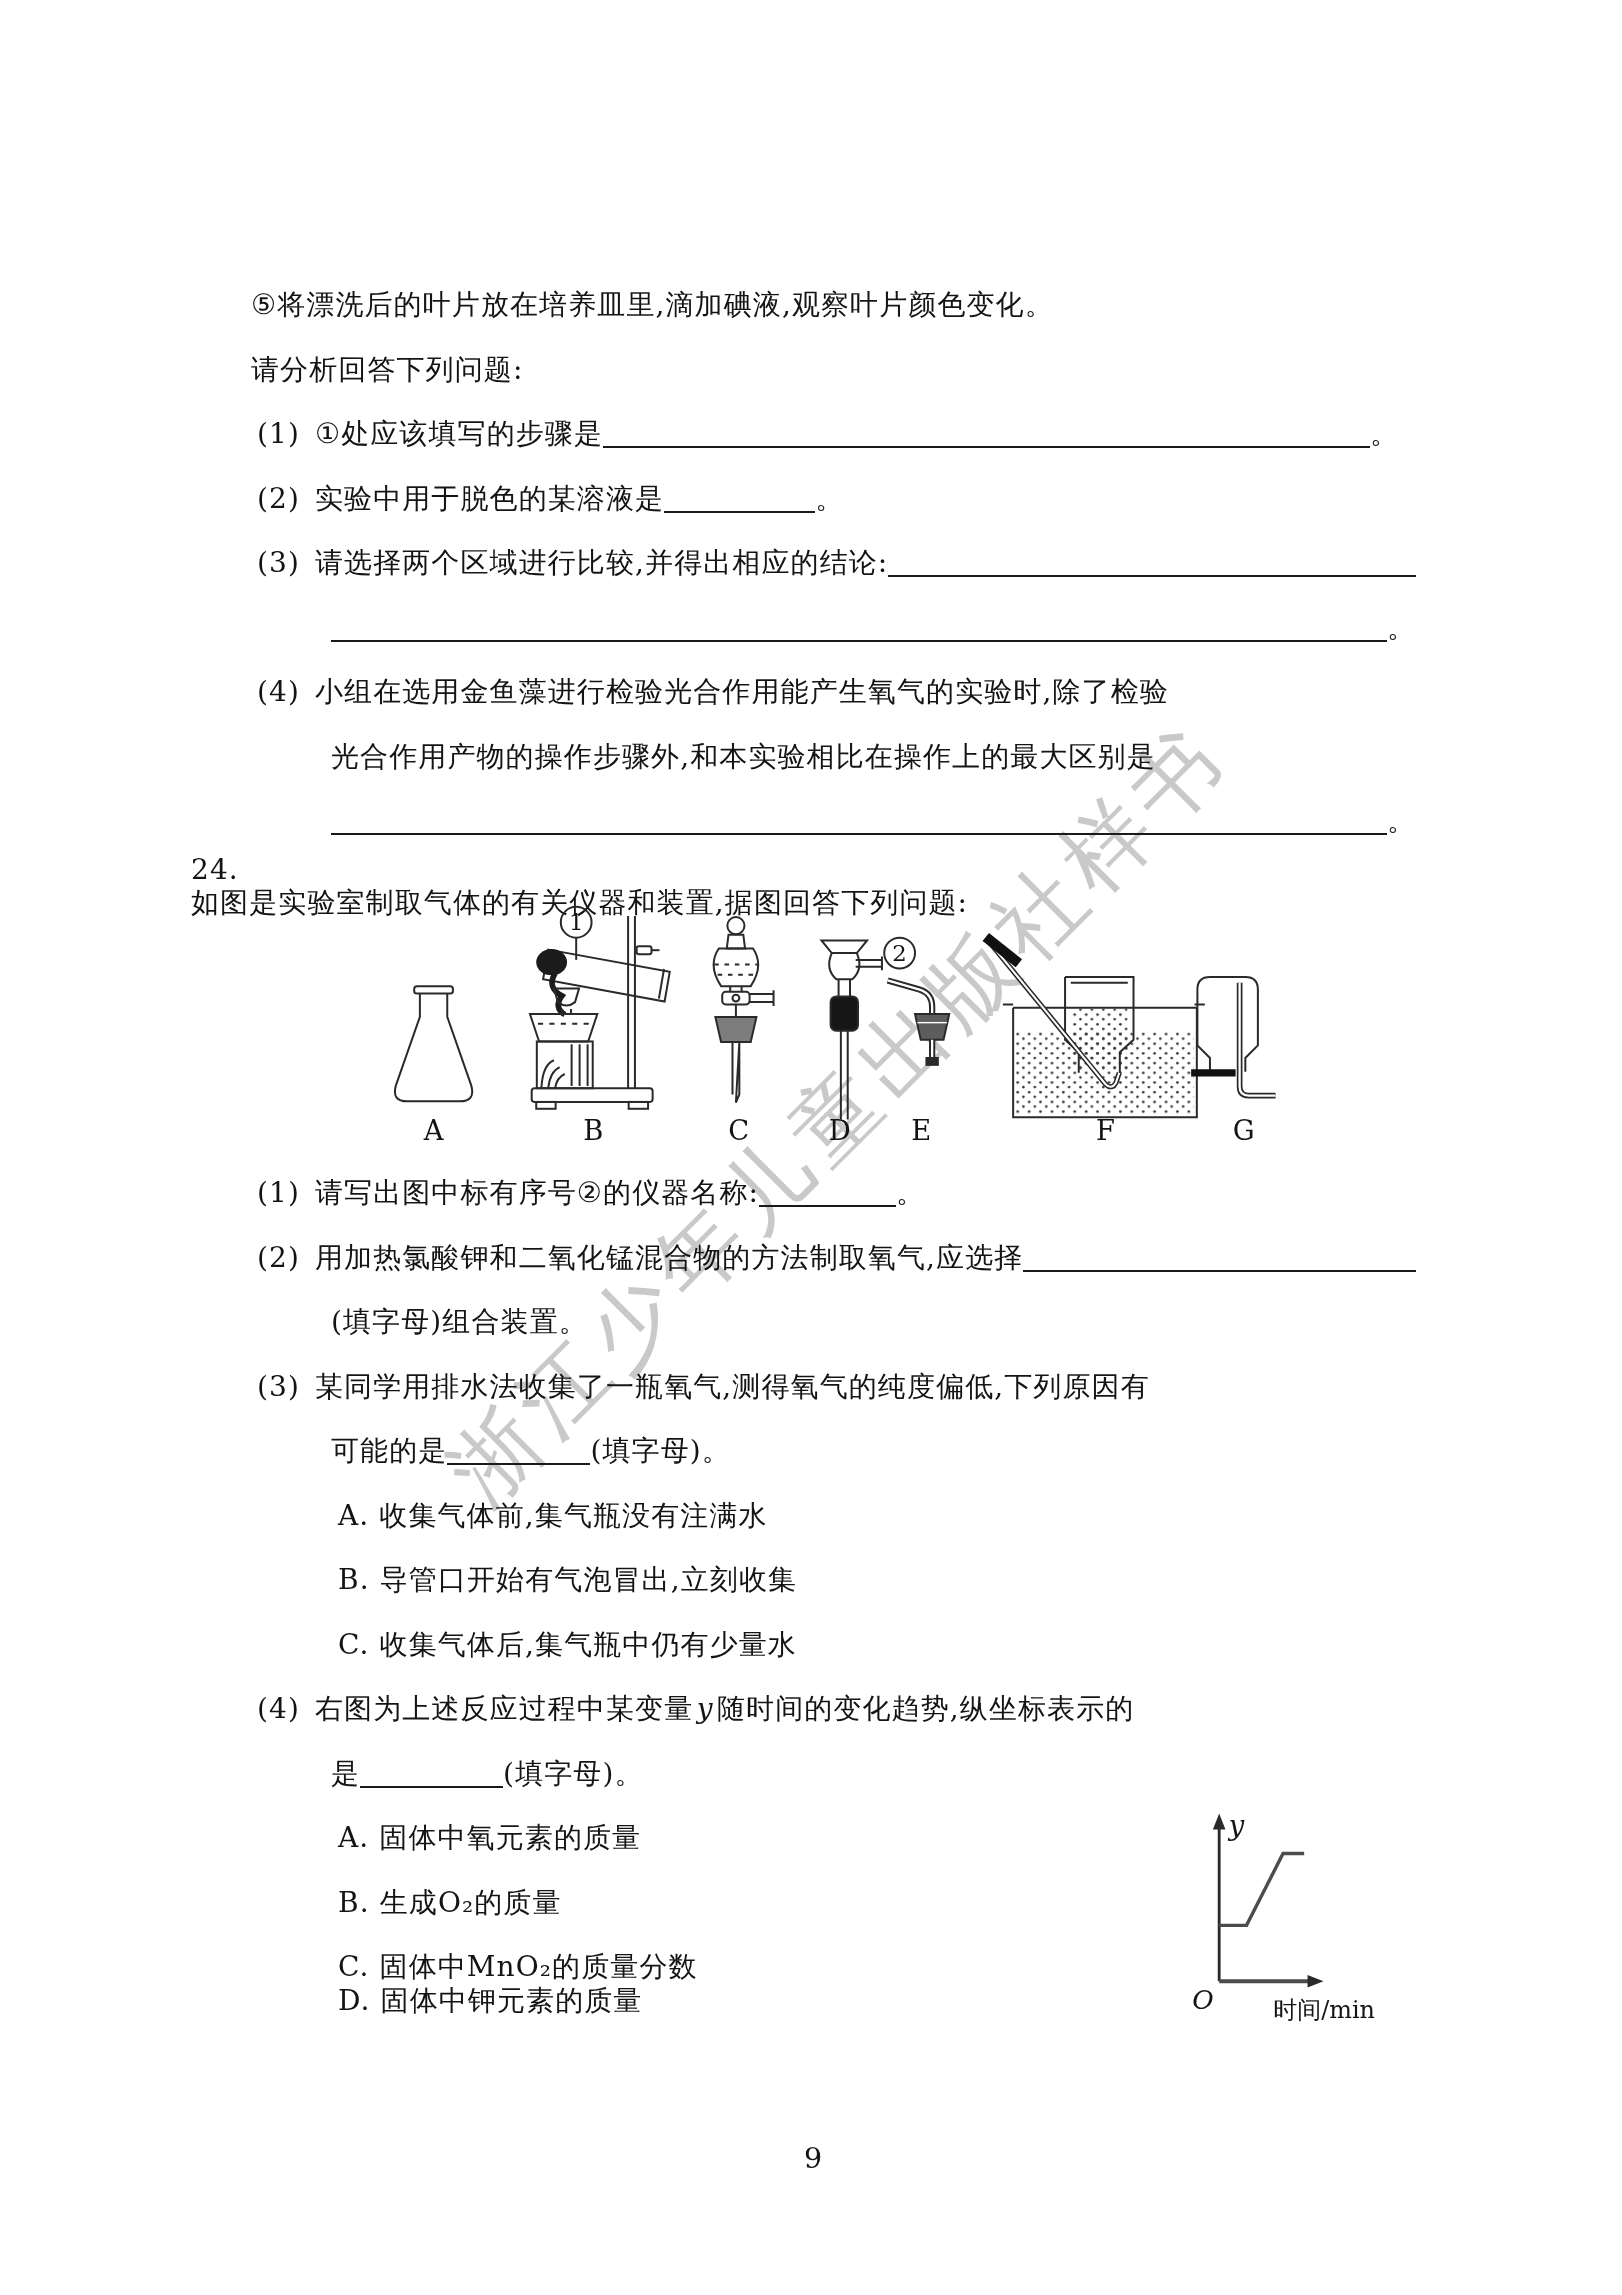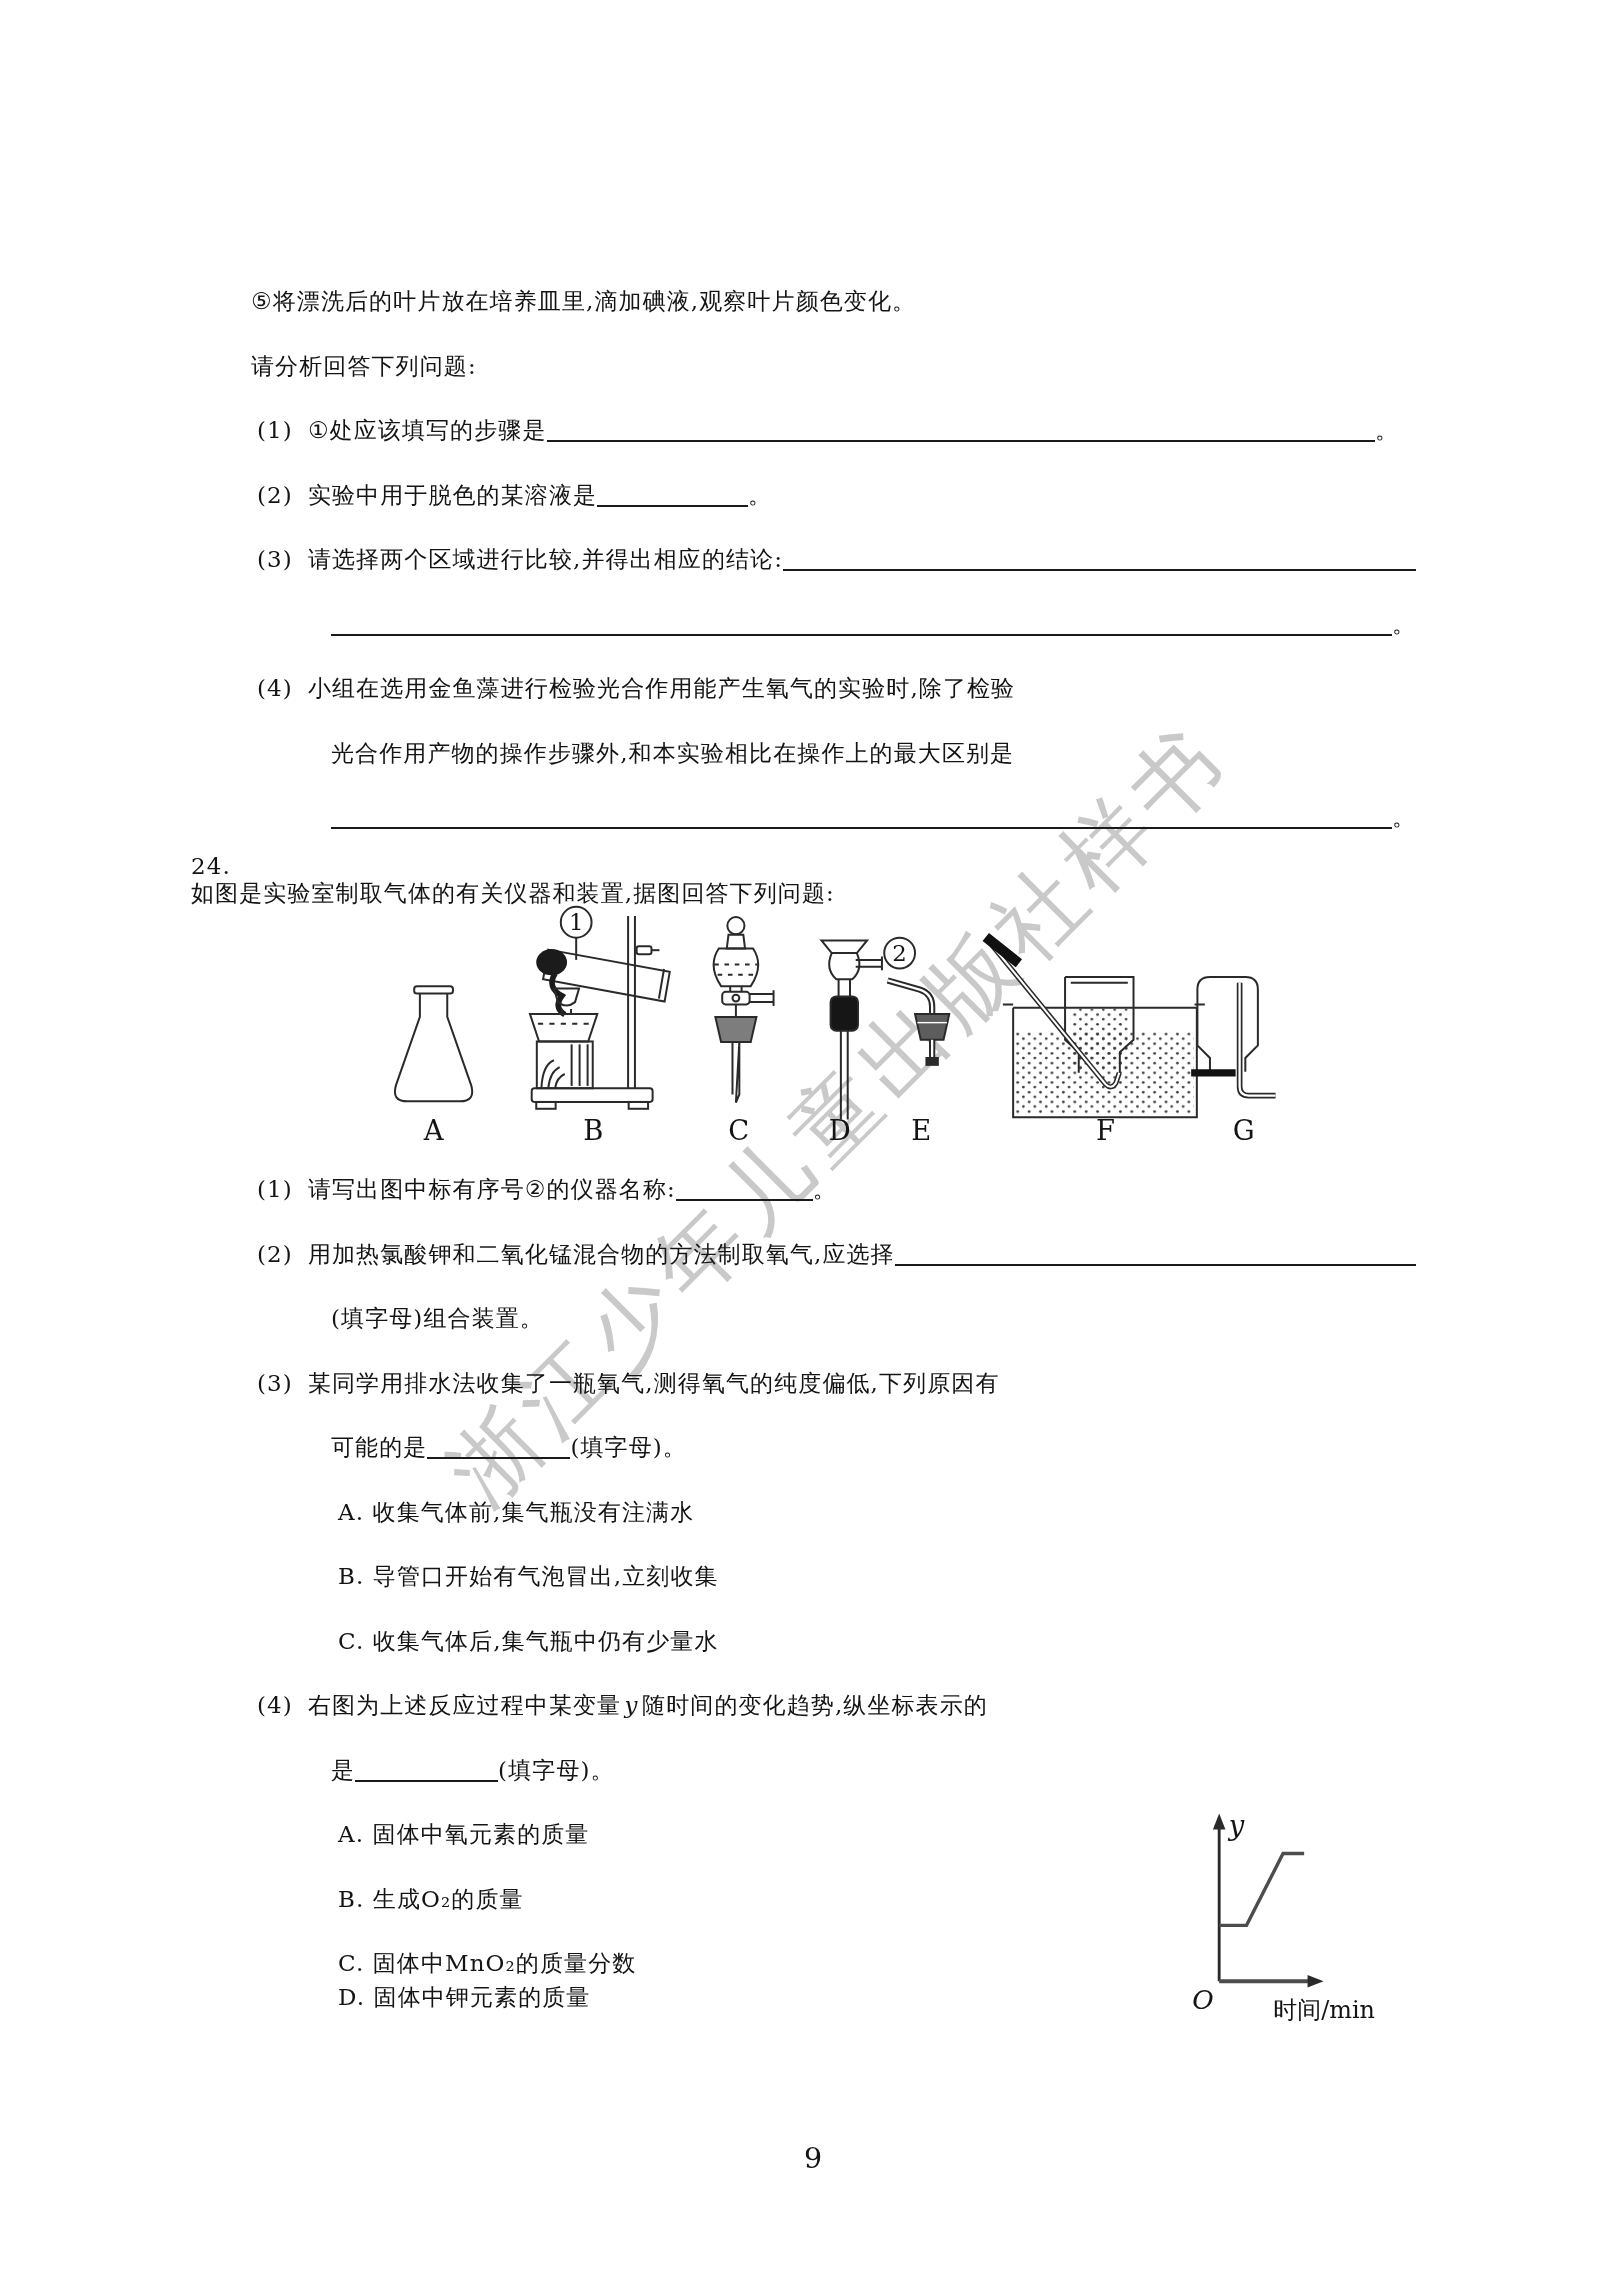--- a/index.html
+++ b/index.html
@@ -8,21 +8,21 @@
     width:1622px;height:2295px;
     background:#ffffff;
     overflow:hidden;
     font-family:"DejaVu Serif","DejaVu Sans","Liberation Serif",serif;
     color:#141414;
   }
   .line{
     position:absolute;
     display:flex;
     align-items:baseline;
-    font-size:23px;
+    font-size:28px;
     line-height:1.18;
     white-space:nowrap;
     letter-spacing:1.1px;
   }
   .marker{flex:0 0 auto;margin-right:15px;}
   .qnum{flex:0 0 auto;margin-right:19.4px;}
   .blank{
     flex:0 0 auto;
     align-self:flex-end;
     height:0;

